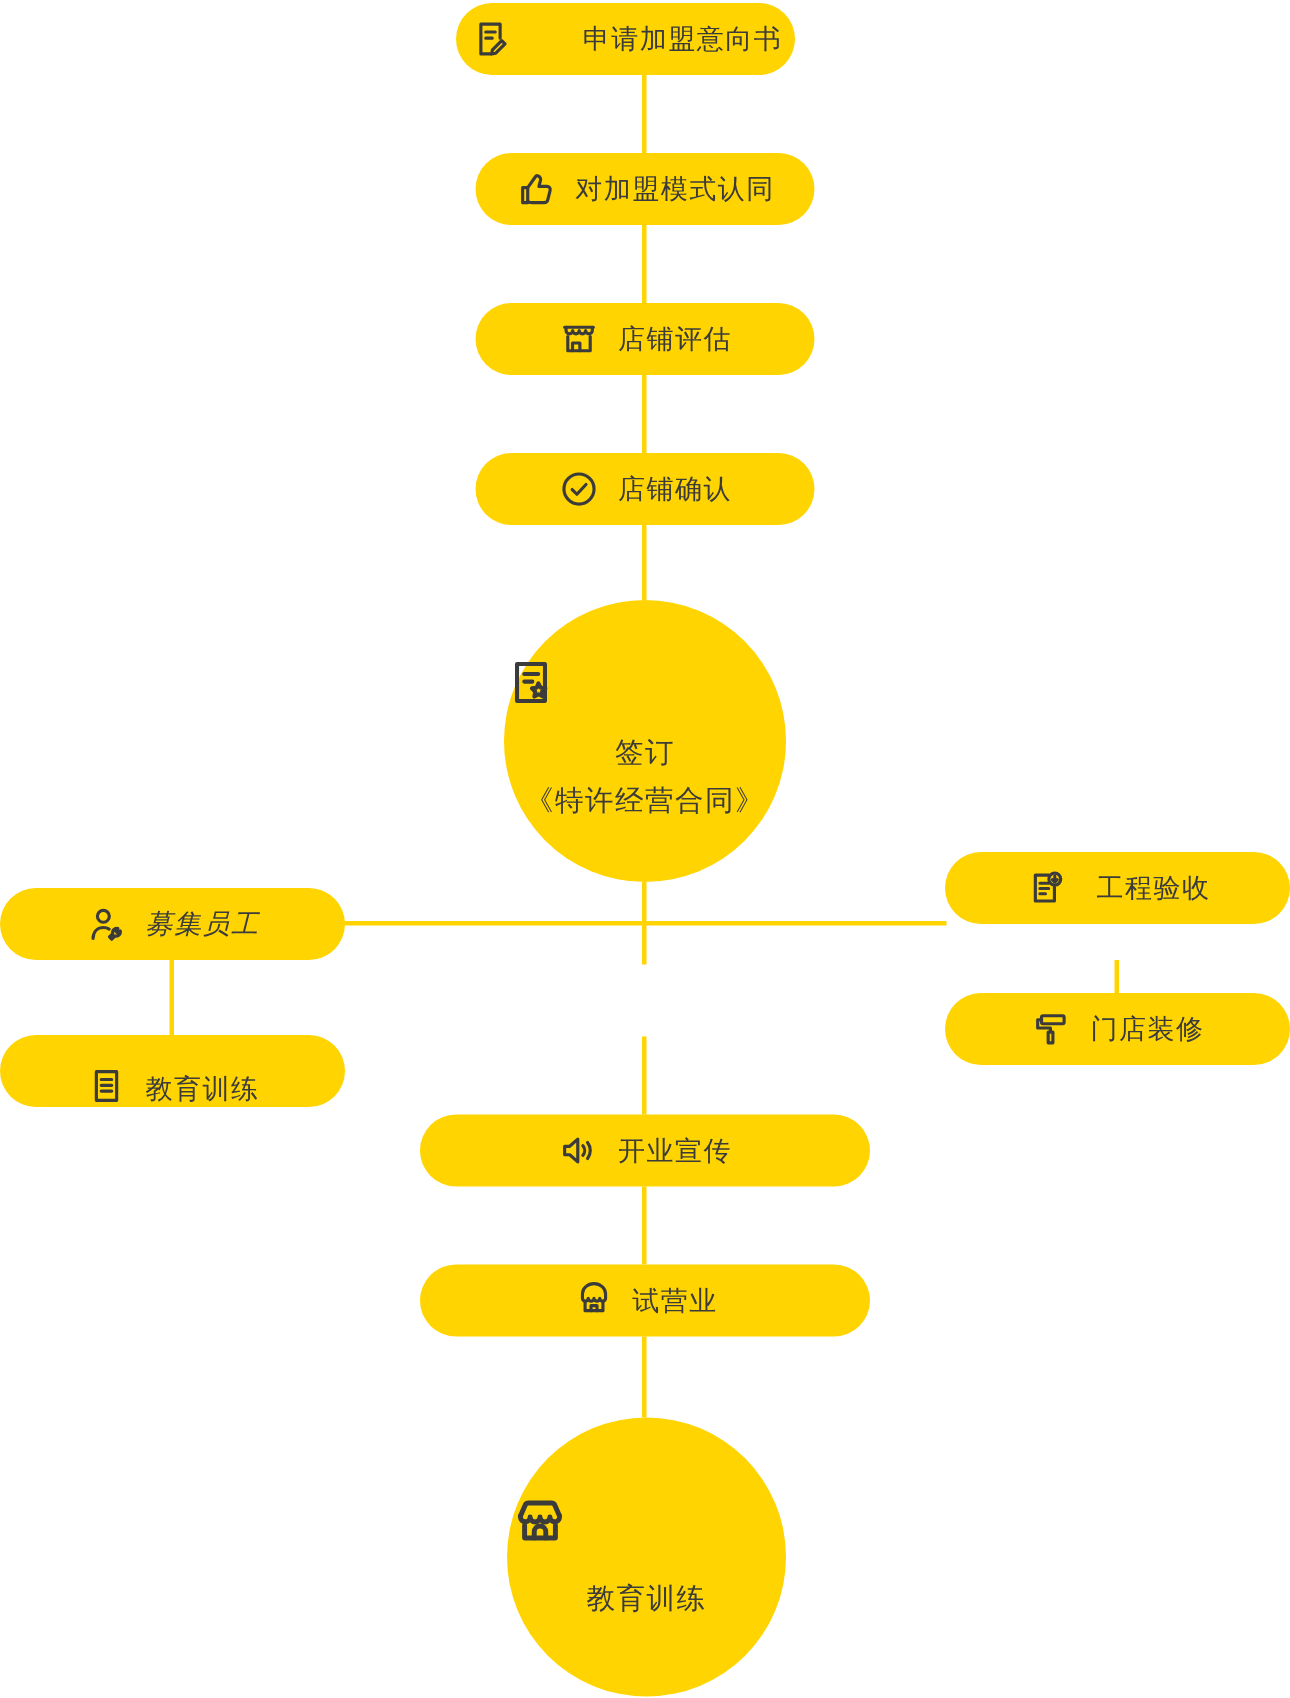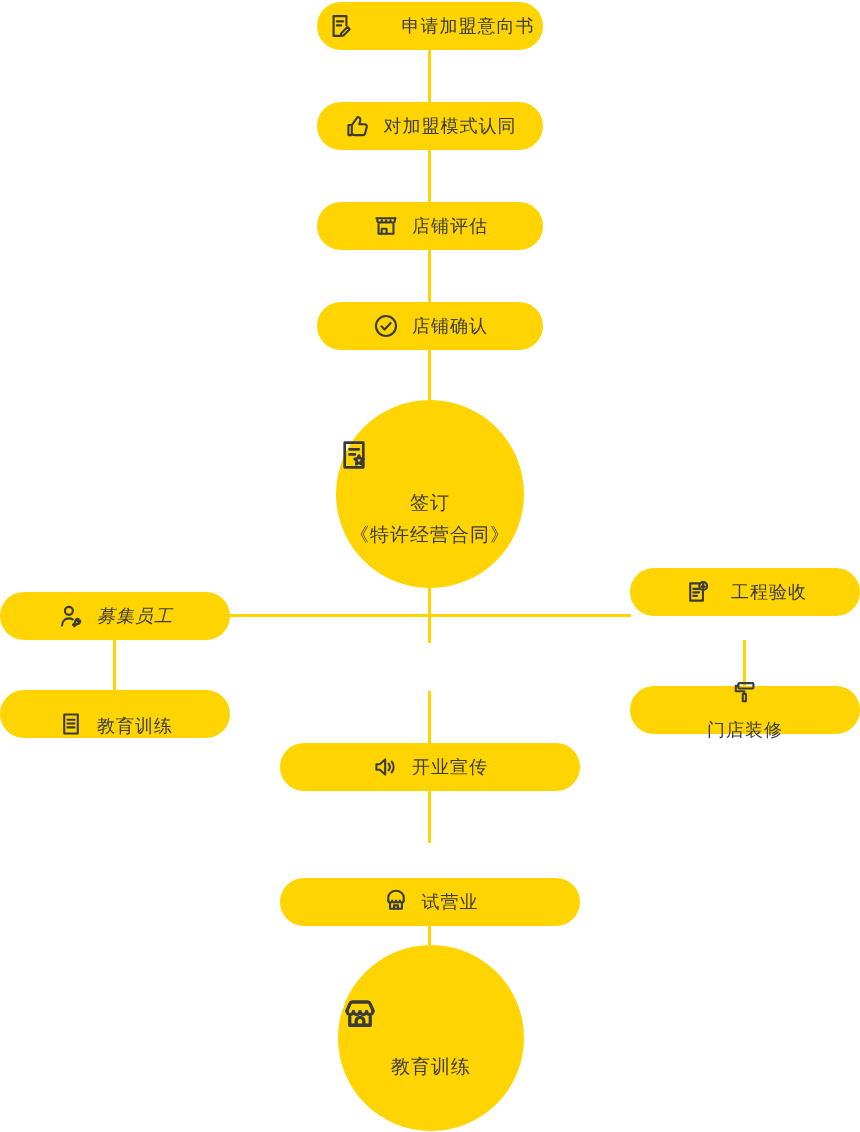--- a/index.html
+++ b/index.html
@@ -44,21 +44,21 @@
   <div class="line v" style="left:428px;top:250px;height:52px;"></div>
   <div class="line v" style="left:428px;top:350px;height:50px;"></div>
   <div class="line v" style="left:428px;top:588px;height:55px;"></div>
   <div class="line v" style="left:428px;top:691px;height:52px;"></div>
   <div class="line v" style="left:428px;top:791px;height:52px;"></div>
   <div class="line v" style="left:428px;top:891px;height:54px;"></div>
   <div class="line h" style="left:229px;top:614px;width:402px;"></div>
   <div class="line v" style="left:113px;top:640px;height:50px;"></div>
   <div class="line v" style="left:743px;top:640px;height:50px;"></div>
 
-  <div class="pill" style="left:317px;top:2px;width:226px;gap:48px;">
+  <div class="pill" style="left:304px;top:2px;width:226px;gap:48px;">
     <span class="icon">
       <svg viewBox="0 0 24 24">
         <path d="M17.5 11.5V3.5h-11v17H12"></path>
         <path d="M9.3 8h5.4M9.3 11.5h3.7"></path>
         <path d="M12.6 20.6l.5-2.4 5.3-5.3 1.9 1.9-5.3 5.3z"></path>
       </svg>
     </span>
     <span class="label">申请加盟意向书</span>
   </div>
 
@@ -132,21 +132,21 @@
       <svg viewBox="0 0 24 24">
         <path d="M13.8 4.6H6.2v14.8h10.9v-8"></path>
         <path d="M8.8 9.3h5M8.8 12.3h5M8.8 15.3h3.2"></path>
         <circle class="msk" cx="17.3" cy="6.9" r="3.4"></circle>
         <path d="M17.3 5.2v3.2M15.9 7.2l1.4 1.4 1.4-1.4"></path>
       </svg>
     </span>
     <span class="label">工程验收</span>
   </div>
 
-  <div class="pill" style="left:630px;top:686px;width:230px;flex-direction:column;">
+  <div class="pill" style="left:630px;top:662px;width:230px;">
     <span class="icon">
       <svg viewBox="0 0 24 24">
         <rect x="6.3" y="4.4" width="12.9" height="4.6" rx="0.8"></rect>
         <path d="M6.3 6.7H4.1v4.7h7.3v2.3"></path>
         <rect x="10.1" y="13.7" width="2.7" height="6.2"></rect>
       </svg>
     </span>
     <span class="label">门店装修</span>
   </div>
 
@@ -155,21 +155,21 @@
     <span class="icon">
       <svg viewBox="0 0 24 24">
         <path d="M3.8 9.6h2.9l4.6-4.1v13l-4.6-4.1H3.8z"></path>
         <path d="M14.2 9.2a4.3 4.3 0 0 1 0 5.6"></path>
         <path d="M16.9 7.4a7.6 7.6 0 0 1 0 9.2"></path>
       </svg>
     </span>
     <span class="label">开业宣传</span>
   </div>
 
-  <div class="pill" style="left:280px;top:878px;width:300px;">
+  <div class="pill" style="left:280px;top:843px;width:300px;">
     <span class="icon">
       <svg viewBox="0 0 24 24">
         <path d="M5.4 10.7V8.2a6.6 5.8 0 0 1 13.2 0v2.5"></path>
         <path d="M5.4 10.7a1.65 1.65 0 0 0 3.3 0 1.65 1.65 0 0 0 3.3 0 1.65 1.65 0 0 0 3.3 0 1.65 1.65 0 0 0 3.3 0"></path>
         <path d="M6.9 12.9v4.9h10.2v-4.9"></path>
         <path d="M10.3 17.8v-2.9h3.4v2.9"></path>
       </svg>
     </span>
     <span class="label">试营业</span>
   </div>

